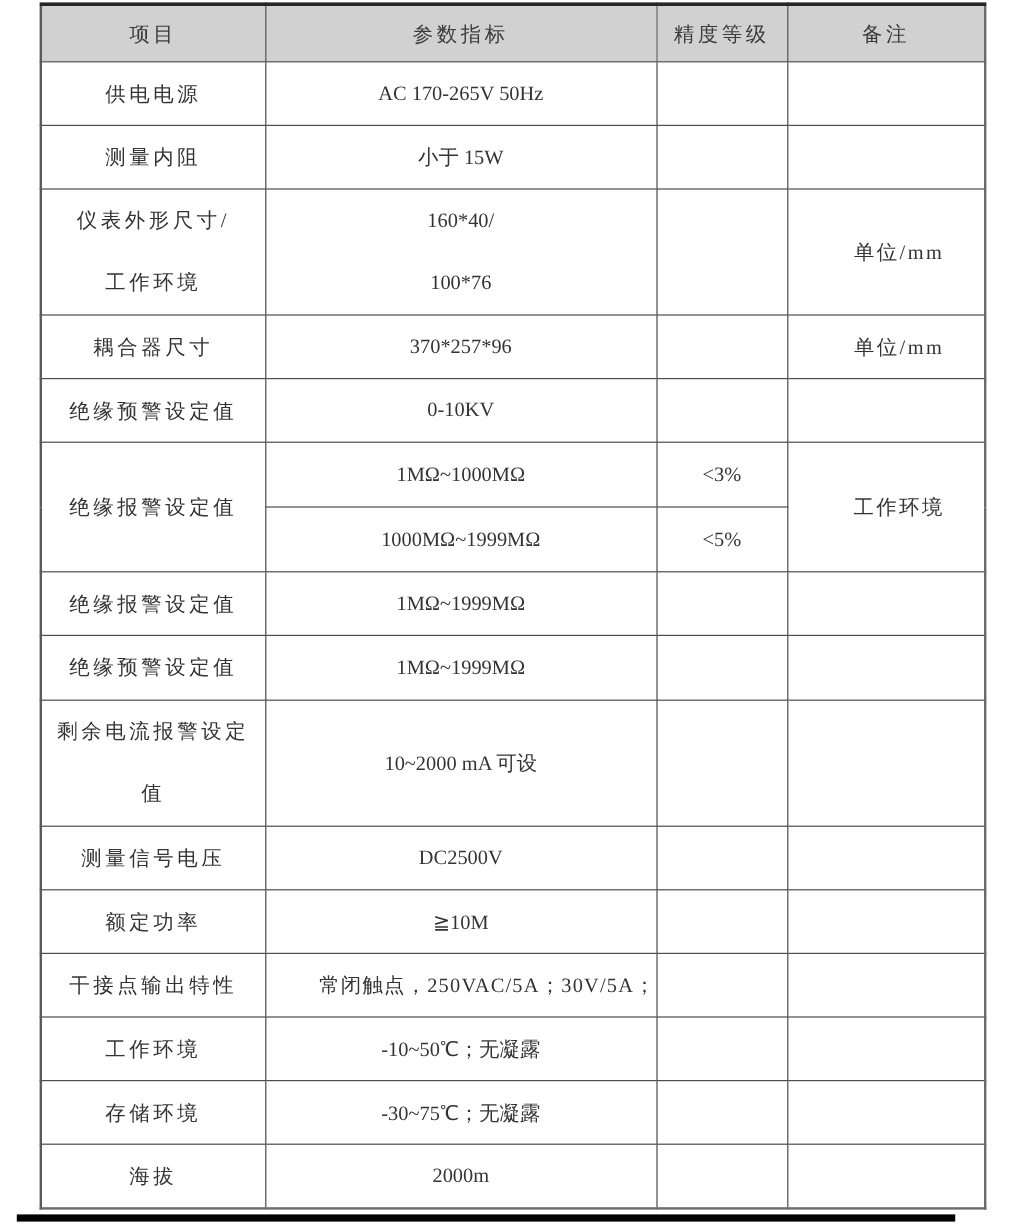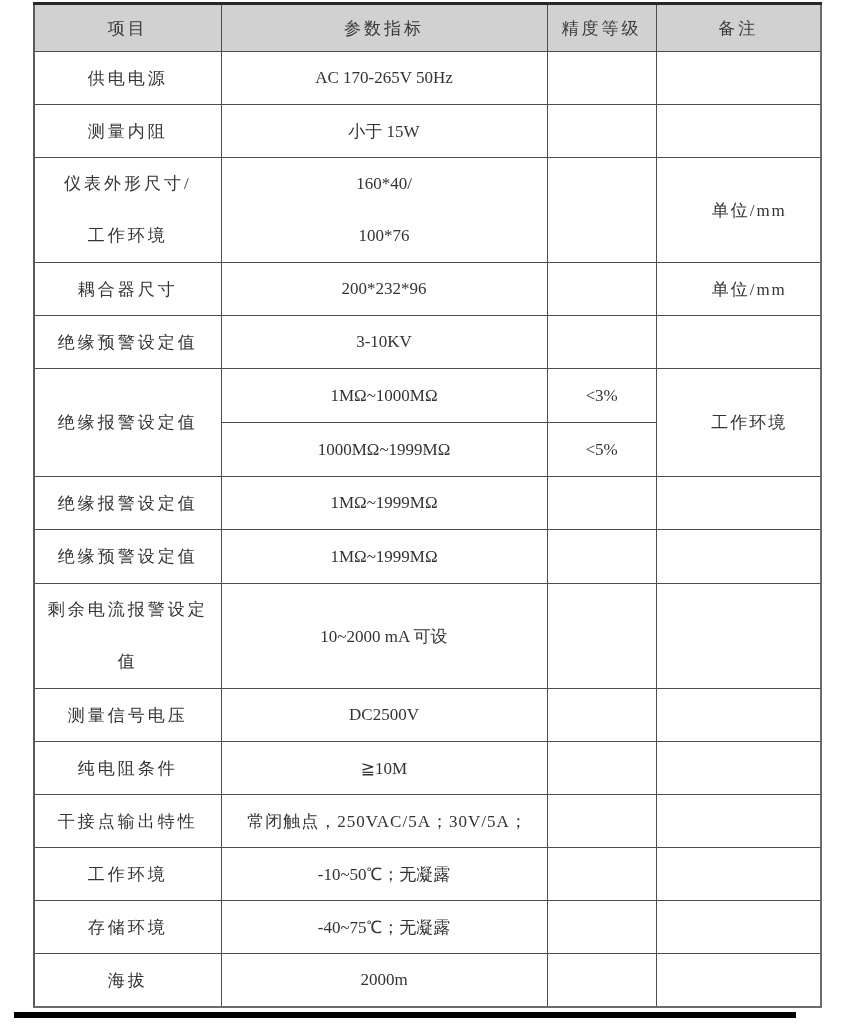--- a/index.html
+++ b/index.html
@@ -43,21 +43,21 @@
     letter-spacing: 3px;
     color: #3a3a3a;
   }
   tr.h-std td  { height: 52px; }
   tr.h-sub td  { height: 53px; margin-left: 48px; }
   tr.h-tall td { height: 104px; }
   td.item-cell { letter-spacing: 3px; }
   td.note-cell { letter-spacing: 2px; padding-left: 22px; }
   td.param-cell { letter-spacing: 0; }
   td.param-left {
-    text-align: center;
+    text-align: right;
     padding-left: 7px;
     letter-spacing: 1px;
   }
   .two-line span {
     display: block;
     line-height: 52px;
   }
   .bottom-rule {
     position: absolute;
     left: 14px;
@@ -110,27 +110,27 @@
           <div class="two-line">
             <span>160*40/</span>
             <span>100*76</span>
           </div>
         </td>
         <td></td>
         <td class="note-cell">单位/mm</td>
       </tr>
       <tr class="h-std">
         <td class="item-cell">耦合器尺寸</td>
-        <td class="param-cell">200*232*96</td>
+        <td class="param-cell">370*257*96</td>
         <td></td>
         <td class="note-cell">单位/mm</td>
       </tr>
       <tr class="h-std">
         <td class="item-cell">绝缘预警设定值</td>
-        <td class="param-cell">3-10KV</td>
+        <td class="param-cell">0-10KV</td>
         <td></td>
         <td></td>
       </tr>
       <tr class="h-sub">
         <td class="item-cell" rowspan="2">绝缘报警设定值</td>
         <td class="param-cell">1MΩ~1000MΩ</td>
         <td>&lt;3%</td>
         <td class="note-cell" rowspan="2">工作环境</td>
       </tr>
       <tr class="h-sub">
@@ -160,40 +160,40 @@
         <td></td>
         <td></td>
       </tr>
       <tr class="h-std">
         <td class="item-cell">测量信号电压</td>
         <td class="param-cell">DC2500V</td>
         <td></td>
         <td></td>
       </tr>
       <tr class="h-std">
-        <td class="item-cell">纯电阻条件</td>
+        <td class="item-cell">额定功率</td>
         <td class="param-cell">≧10M</td>
         <td></td>
         <td></td>
       </tr>
       <tr class="h-std">
         <td class="item-cell">干接点输出特性</td>
         <td class="param-left">常闭触点，250VAC/5A；30V/5A；</td>
         <td></td>
         <td></td>
       </tr>
       <tr class="h-std">
         <td class="item-cell">工作环境</td>
         <td class="param-cell">-10~50℃；无凝露</td>
         <td></td>
         <td></td>
       </tr>
       <tr class="h-std">
         <td class="item-cell">存储环境</td>
-        <td class="param-cell">-40~75℃；无凝露</td>
+        <td class="param-cell">-30~75℃；无凝露</td>
         <td></td>
         <td></td>
       </tr>
       <tr class="h-std">
         <td class="item-cell">海拔</td>
         <td class="param-cell">2000m</td>
         <td></td>
         <td></td>
       </tr>
     </tbody>

